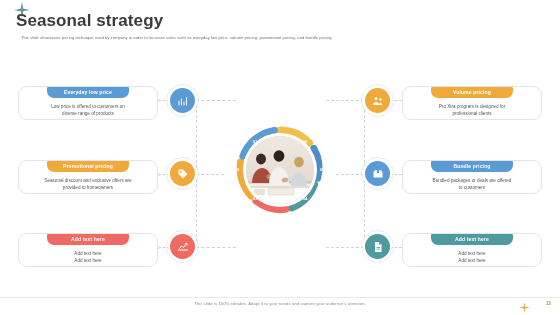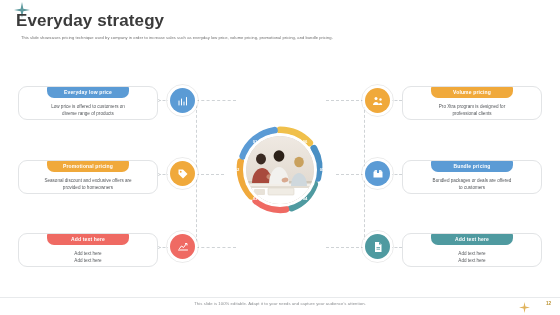--- a/index.html
+++ b/index.html
@@ -101,21 +101,21 @@
 </head>
 <body>
 
 <div class="slide">
 
   <span class="star-deco">
     <svg viewBox="0 0 24 24">
         <path d="M12 0 L14 10 L24 12 L14 14 L12 24 L10 14 L0 12 L10 10 Z" fill="#5e9a9e"></path>
       </svg>
   </span>
-  <div class="title">Everyday strategy</div>
+  <div class="title">Seasonal strategy</div>
   <div class="subtitle">This slide showcases pricing technique used by company in order to increase sales such as everyday low price, volume pricing, promotional pricing, and bundle pricing.</div>
 
   <div class="dline" style="left:158px;top:100px;width:12px;"></div>
   <div class="dot" style="left:157px;top:98.5px;"></div>
   <div class="dline" style="left:158px;top:174px;width:12px;"></div>
   <div class="dot" style="left:157px;top:172.5px;"></div>
   <div class="dline" style="left:158px;top:247px;width:12px;"></div>
   <div class="dot" style="left:157px;top:245.5px;"></div>
 
   <div class="dline" style="left:196px;top:100px;width:40px;"></div>

